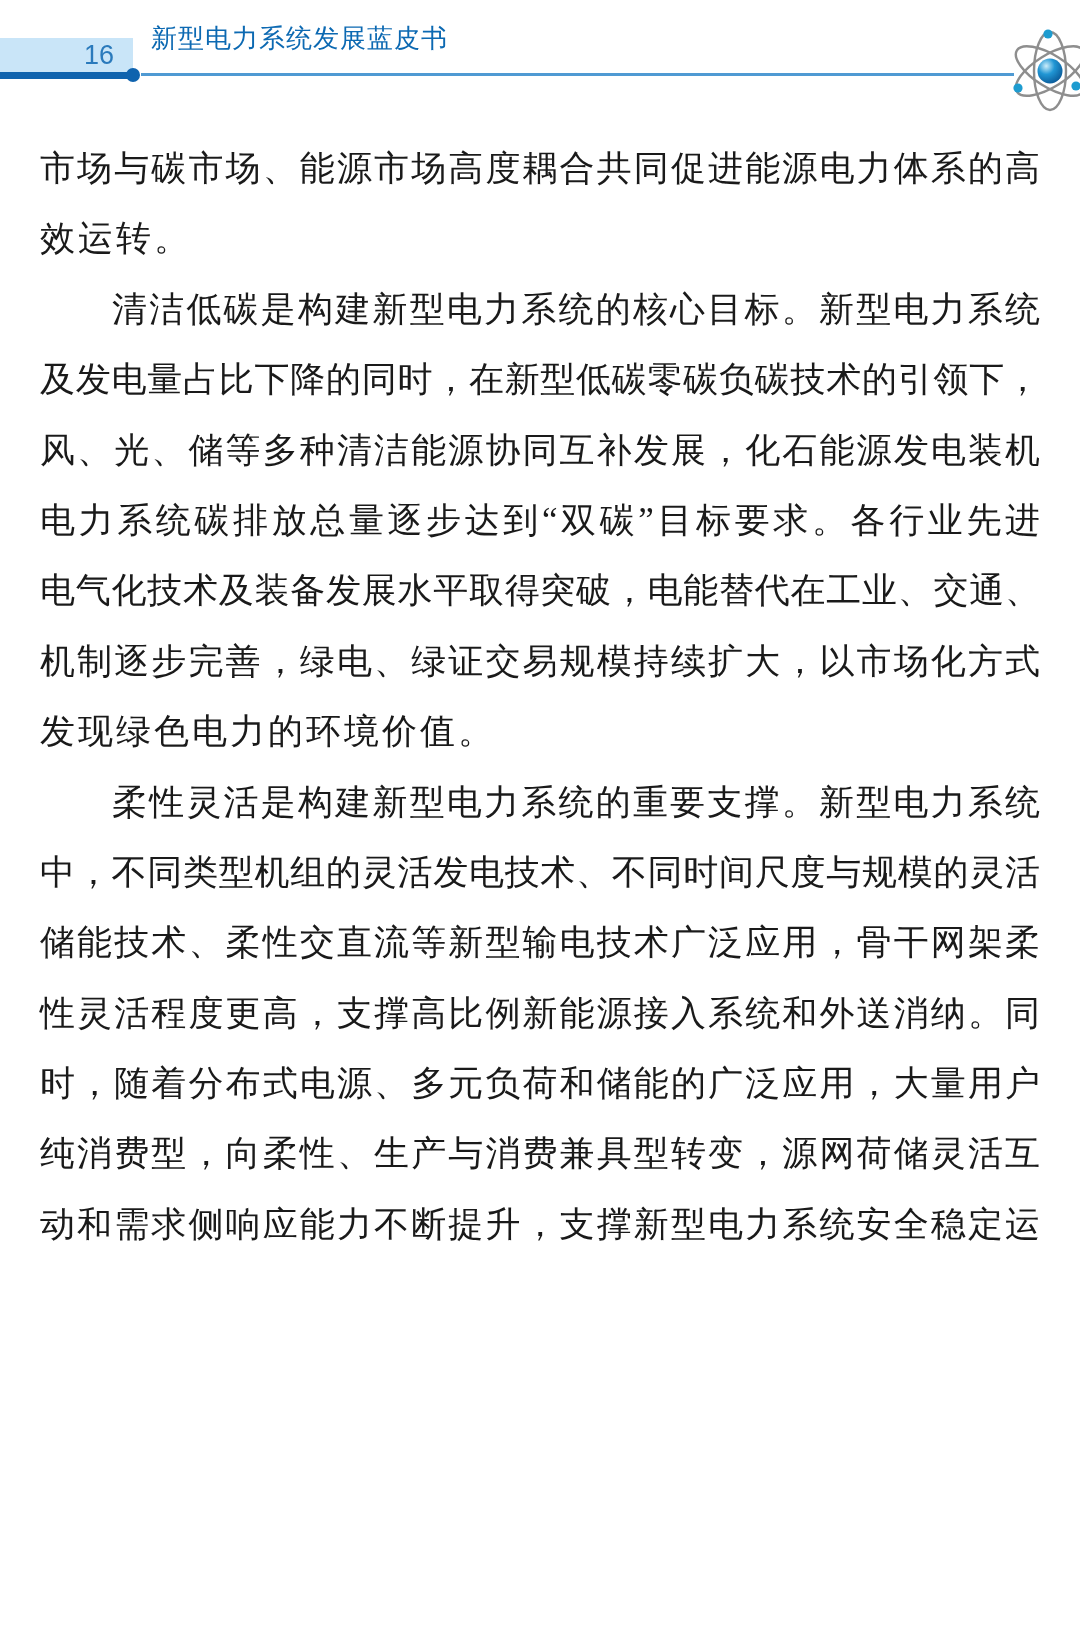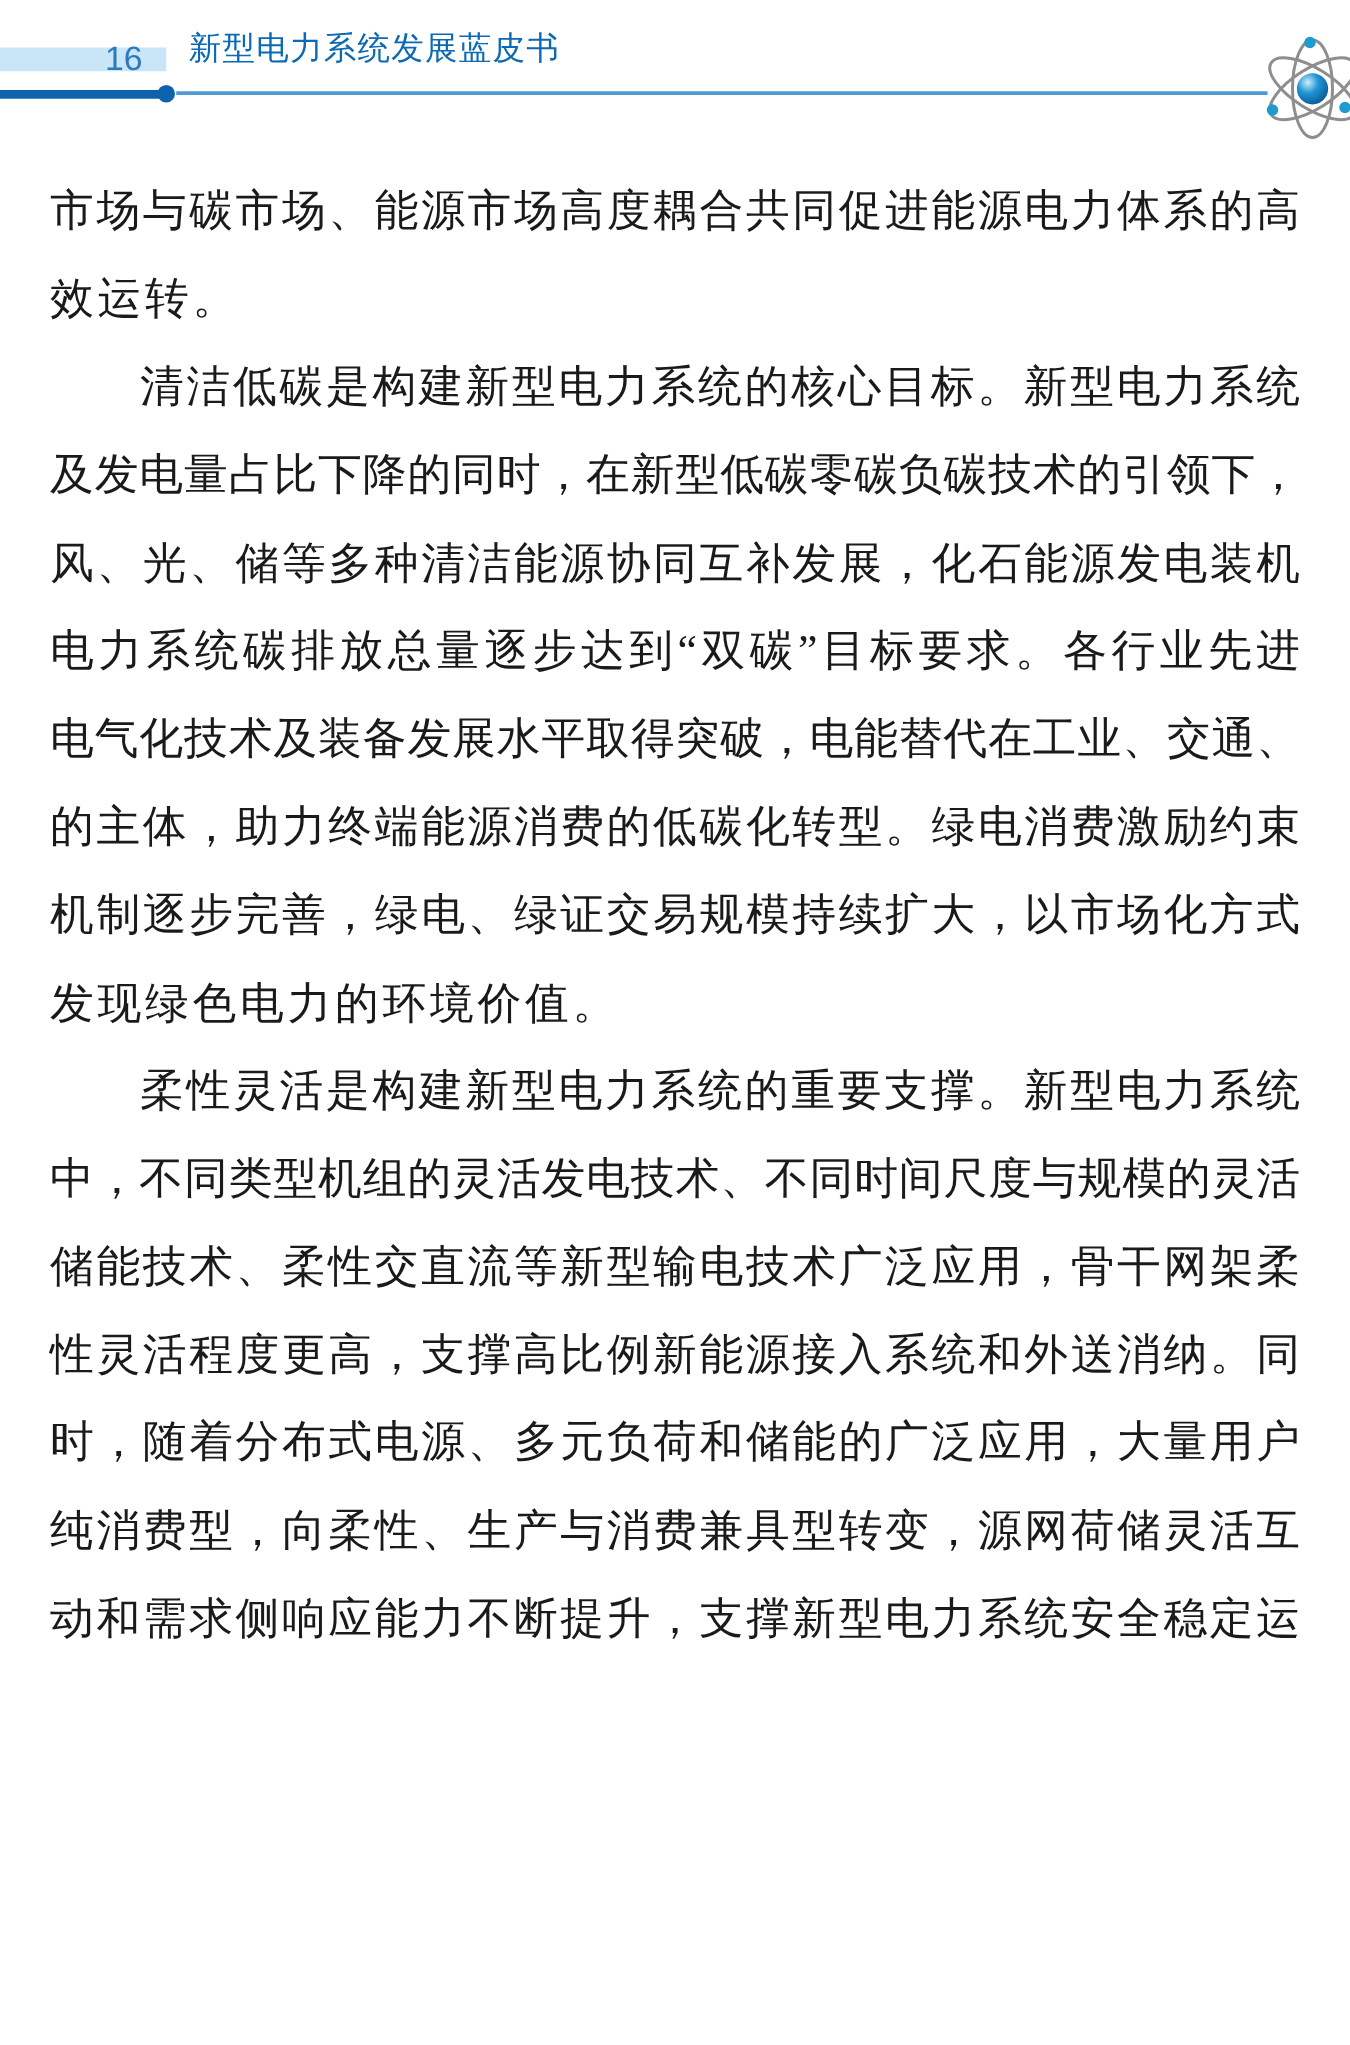--- a/index.html
+++ b/index.html
@@ -14,21 +14,21 @@
   .page{
     position:relative;
     width:1080px;height:1636px;
     background:#ffffff;
     overflow:hidden;
     font-family:"Liberation Serif","DejaVu Serif",serif;
   }
   
   .pagenum-box{
     position:absolute;left:0;top:38px;
-    width:133px;height:19px;
+    width:133px;height:34px;
     background:var(--c-box);
     display:flex;align-items:center;justify-content:flex-end;
     padding-right:19px;box-sizing:border-box;
   }
   .pagenum{
     font-family:"Liberation Sans","DejaVu Sans",sans-serif;
     font-size:27px;color:var(--c-pagenum);line-height:1;
   }
   .page-title{
     position:absolute;left:151px;top:21px;
@@ -99,21 +99,20 @@
   </svg>
 
   <main class="body-text">
       <div class="tline fill">市场与碳市场、能源市场高度耦合共同促进能源电力体系的高</div>
       <div class="tline short">效运转。</div>
       <div class="tline fill indent">清洁低碳是构建新型电力系统的核心目标。新型电力系统</div>
       <div class="tline fill">及发电量占比下降的同时，在新型低碳零碳负碳技术的引领下，</div>
       <div class="tline fill">风、光、储等多种清洁能源协同互补发展，化石能源发电装机</div>
       <div class="tline fill">电力系统碳排放总量逐步达到“双碳”目标要求。各行业先进</div>
       <div class="tline fill">电气化技术及装备发展水平取得突破，电能替代在工业、交通、</div>
-      <div class="tline fill">的主体，助力终端能源消费的低碳化转型。绿电消费激励约束</div>
       <div class="tline fill">机制逐步完善，绿电、绿证交易规模持续扩大，以市场化方式</div>
       <div class="tline short">发现绿色电力的环境价值。</div>
       <div class="tline fill indent">柔性灵活是构建新型电力系统的重要支撑。新型电力系统</div>
       <div class="tline fill">中，不同类型机组的灵活发电技术、不同时间尺度与规模的灵活</div>
       <div class="tline fill">储能技术、柔性交直流等新型输电技术广泛应用，骨干网架柔</div>
       <div class="tline fill">性灵活程度更高，支撑高比例新能源接入系统和外送消纳。同</div>
       <div class="tline fill">时，随着分布式电源、多元负荷和储能的广泛应用，大量用户</div>
       <div class="tline fill">纯消费型，向柔性、生产与消费兼具型转变，源网荷储灵活互</div>
       <div class="tline fill">动和需求侧响应能力不断提升，支撑新型电力系统安全稳定运</div>
     </main>

